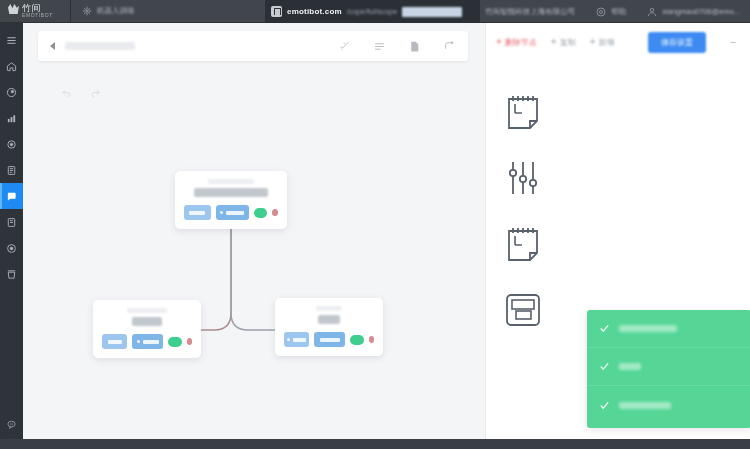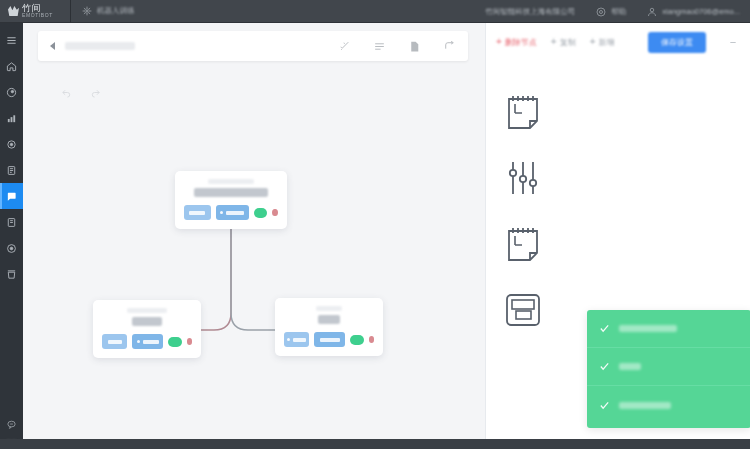--- a/index.html
+++ b/index.html
@@ -9,21 +9,21 @@
     font-family: "Liberation Sans", sans-serif;
   }
   #app { position: relative; width: 750px; height: 449px; }
 
   
   .topbar {
     position: absolute; left: 0; top: 0; width: 750px; height: 23px;
     background: #41464c; display: flex; align-items: center;
     border-bottom: 1px solid #2f3338;
   }
-  .tb-logo { display: flex; align-items: center; padding-left: 8px; width: 70px; }
+  .tb-logo { display: flex; padding-left: 8px; width: 70px; }
   .tb-logo .mark {
     width: 11px; height: 10px; margin-right: 3px;
     background: #cfd4d8;
     clip-path: polygon(0 35%,22% 0,40% 42%,58% 0,80% 38%,100% 18%,88% 100%,12% 100%);
   }
   .tb-logo .lt { display:flex; flex-direction:column; line-height:1; }
   .tb-logo .l1 { font-size: 9px; color: #e3e7ea; letter-spacing: .5px; filter: blur(.3px); }
   .tb-logo .l2 { font-size: 5px; color: #a8aeb4; letter-spacing: .6px; filter: blur(.4px); }
 
   .tb-sep { width:1px; height:23px; background:#2c3035; }
@@ -150,20 +150,26 @@
 
     <div class="tb-item">
       <svg class="ic" viewBox="0 0 24 24" fill="none" stroke="#b9bfc5" stroke-width="1.6">
         <circle cx="12" cy="12" r="4.5"></circle>
           <circle cx="12" cy="12" r="1.3" fill="#b9bfc5"></circle>
         <path d="M12 3.2v3M12 17.8v3M3.2 12h3M17.8 12h3M5.8 5.8l2.1 2.1M16.1 16.1l2.1 2.1M18.2 5.8l-2.1 2.1M7.9 16.1l-2.1 2.1"></path>
       </svg>
       <span class="tx">机器人训练</span>
     </div>
 
+    <div class="urlwrap">
+      <span class="lock"></span>
+      <span class="urltxt">emotibot.com</span>
+      <span class="urltail">/cope/ful/scope</span>
+      <span class="urlsel"></span>
+    </div>
 
     <div class="tb-right">
       <div class="tb-item">
         <span class="tx">竹间智能科技上海有限公司</span>
       </div>
       <div class="tb-item">
         <svg class="ic" viewBox="0 0 24 24" fill="none" stroke="#b9bfc5" stroke-width="1.6">
           <circle cx="12" cy="12" r="8"></circle>
             <circle cx="12" cy="12" r="3"></circle>
         </svg>

